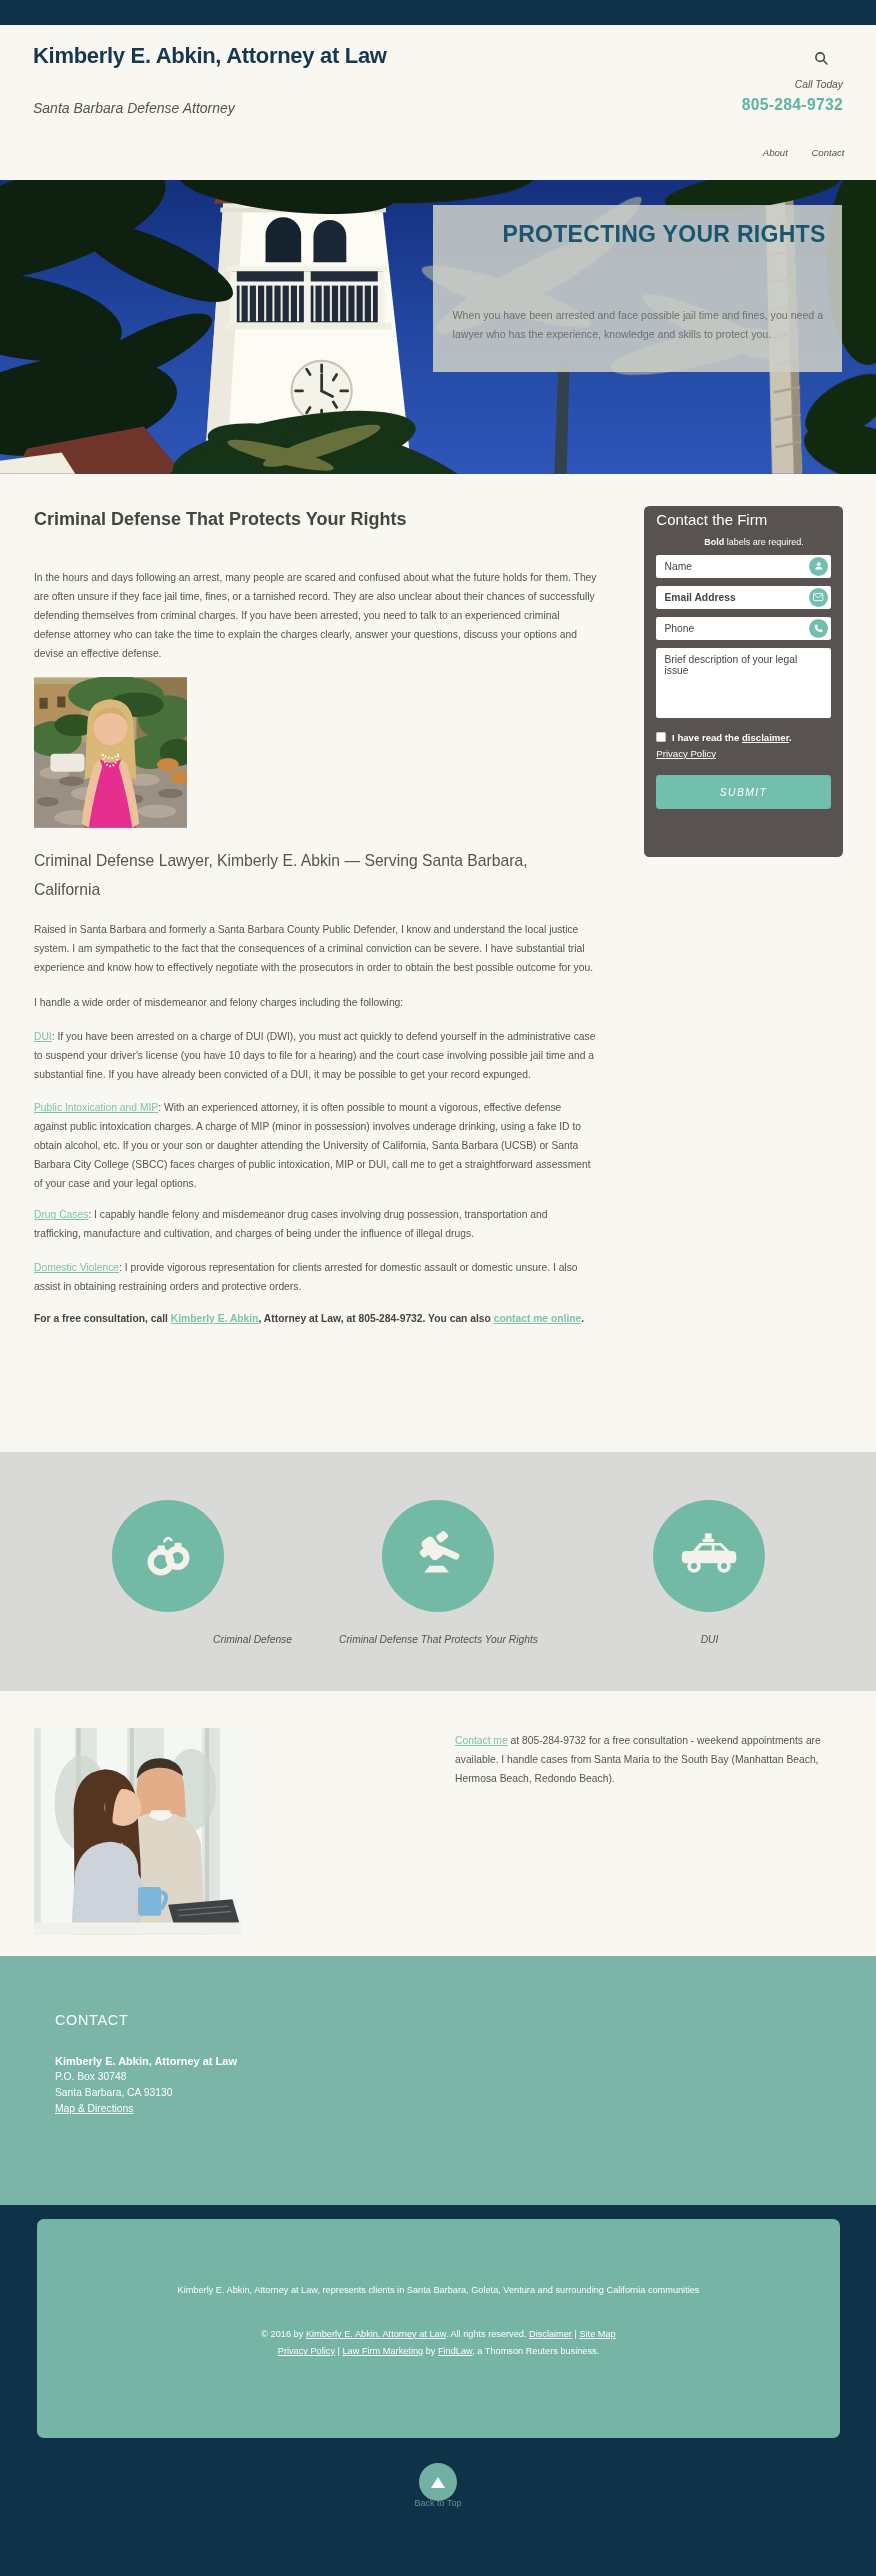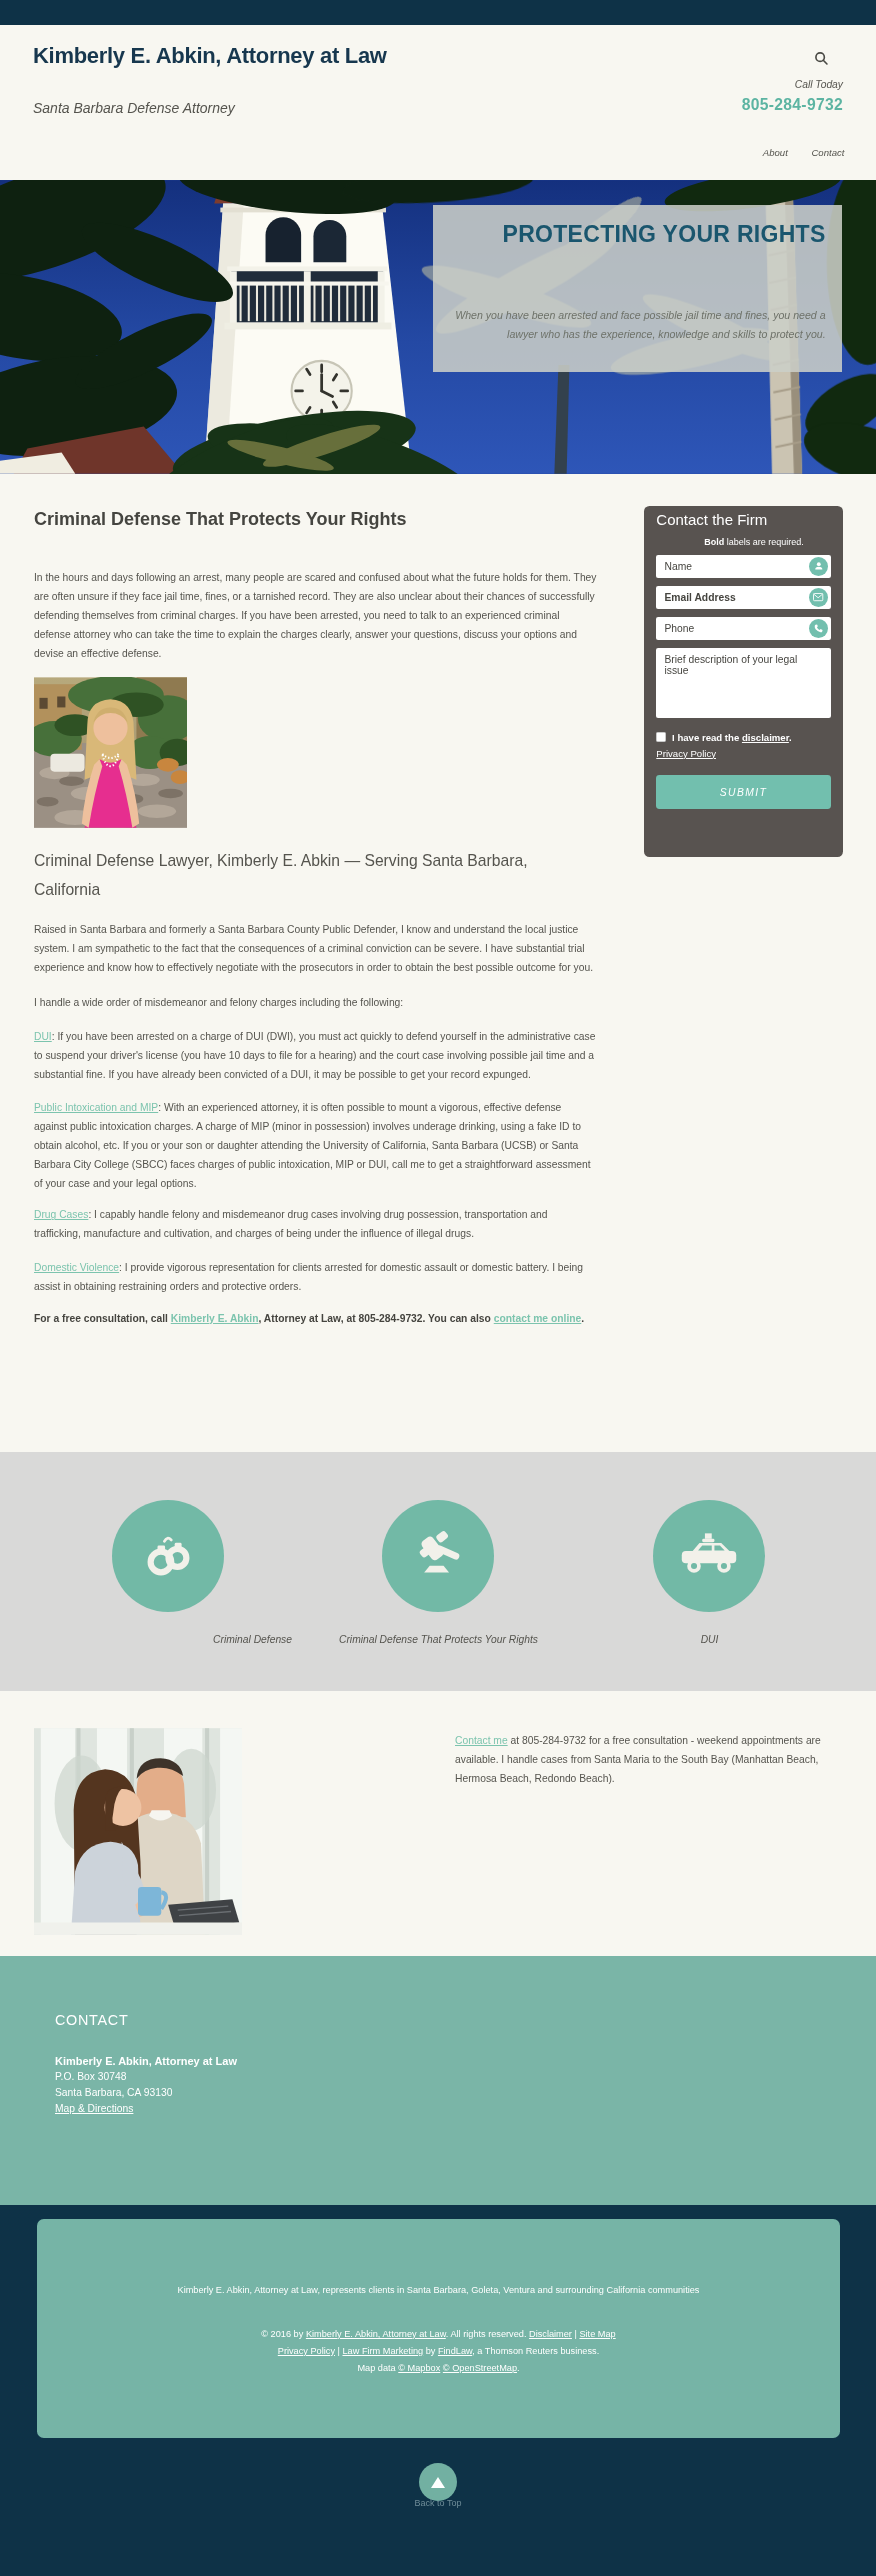--- a/index.html
+++ b/index.html
@@ -18,21 +18,21 @@
   .call-today{position:absolute;right:33px;top:54px;font-size:10.3px;font-style:italic;color:#55544e;}
   .phone-number{position:absolute;right:33px;top:71px;font-size:15.7px;font-weight:700;color:#5cb4a2;letter-spacing:0.3px;text-decoration:none;}
   .main-nav{position:absolute;right:31.5px;top:121px;}
   .main-nav a{display:inline-block;margin-left:20.5px;font-size:9.6px;font-style:italic;color:#55544e;text-decoration:none;}
 
   
   .hero{height:294px;overflow:hidden;background:#1f3f96;}
   .hero svg.scene{position:absolute;left:0;top:0;}
   .hero-overlay{position:absolute;left:433px;top:14.4px;width:409px;height:167px;background:rgba(203,207,200,0.87);margin-top:11px;}
   .hero-heading{position:absolute;right:16.4px;top:13.7px;width:383px;text-align:right;font-size:23px;line-height:30px;font-weight:700;color:#1a566e;letter-spacing:0.3px;}
-  .hero-sub{position:absolute;right:16.4px;top:101px;width:373px;text-align:right;font-size:10.6px;line-height:18.5px;font-style:italic;color:#6e7269;}
+  .hero-sub{position:absolute;right:16.4px;top:101px;width:373px;text-align:left;font-size:10.6px;line-height:18.5px;color:#6e7269;}
 
   
   .main{height:978px;background:#f8f7f1;}
   .content-col{position:absolute;left:34px;top:34px;width:563px;color:#55544e;}
   .content-col p{margin:0;font-size:10.3px;line-height:19px;color:#55544e;}
   h1.page-h1{margin:0;font-size:18px;line-height:22px;font-weight:700;color:#454540;}
   h2.page-h2{margin:18px 20.5px 0 0;font-size:15.7px;line-height:29px;font-weight:400;color:#55544e;}
   .mt-intro{margin-top:38px !important;}
   .mt-bio{margin-top:16.4px !important;}
   .mt-handle{margin-top:16.4px !important;}
@@ -308,21 +308,21 @@
       <p class="mt-area1">
         <a href="#" class="tlink">DUI</a><span>: If you have been arrested on a charge of DUI (DWI), you must act quickly to defend yourself in the administrative case to suspend your driver's license (you have 10 days to file for a hearing) and the court case involving possible jail time and a substantial fine. If you have already been convicted of a DUI, it may be possible to get your record expunged.</span>
       </p>
       <p class="mt-area2">
         <a href="#" class="tlink">Public Intoxication and MIP</a><span>: With an experienced attorney, it is often possible to mount a vigorous, effective defense against public intoxication charges. A charge of MIP (minor in possession) involves underage drinking, using a fake ID to obtain alcohol, etc. If you or your son or daughter attending the University of California, Santa Barbara (UCSB) or Santa Barbara City College (SBCC) faces charges of public intoxication, MIP or DUI, call me to get a straightforward assessment of your case and your legal options.</span>
       </p>
       <p class="mt-area3">
         <a href="#" class="tlink">Drug Cases</a><span>: I capably handle felony and misdemeanor drug cases involving drug possession, transportation and trafficking, manufacture and cultivation, and charges of being under the influence of illegal drugs.</span>
       </p>
       <p class="mt-area4">
-        <a href="#" class="tlink">Domestic Violence</a><span>: I provide vigorous representation for clients arrested for domestic assault or domestic battery. I being assist in obtaining restraining orders and protective orders.</span>
+        <a href="#" class="tlink">Domestic Violence</a><span>: I provide vigorous representation for clients arrested for domestic assault or domestic unsure. I also assist in obtaining restraining orders and protective orders.</span>
       </p>
 
       <p class="mt-cta">
         <span>For a free consultation, call </span><a href="#" class="tlink">Kimberly E. Abkin</a><span>, Attorney at Law, at 805-284-9732. You can also </span><a href="#" class="tlink">contact me online</a><span>.</span>
       </p>
     </div>
 
     <aside class="contact-form">
       <h3 class="form-title">Contact the Firm</h3>
       <p class="form-note"><b>Bold</b><span> labels are required.</span></p>
@@ -473,23 +473,20 @@
   <section class="footer-navy">
     <div class="legal-panel">
       <p class="serving">Kimberly E. Abkin, Attorney at Law, represents clients in Santa Barbara, Goleta, Ventura and surrounding California communities</p>
       <div class="legal-lines">
         <div>
           <span>© 2016 by </span><a href="#">Kimberly E. Abkin, Attorney at Law</a><span>. All rights reserved. </span><a href="#">Disclaimer</a><span> | </span><a href="#">Site Map</a>
         </div>
         <div>
           <a href="#">Privacy Policy</a><span> | </span><a href="#">Law Firm Marketing</a><span> by </span><a href="#">FindLaw</a><span>, a Thomson Reuters business.</span>
         </div>
-        <div>
-          <span>Map data </span><a href="#">© Mapbox</a><span> </span><a href="#">© OpenStreetMap</a><span>.</span>
-        </div>
       </div>
     </div>
     <button class="back-top-circle" aria-label="back to top">
       <span class="tri-up"></span>
     </button>
     <div class="back-top-label">Back to Top</div>
   </section>
 
 </div>
 

